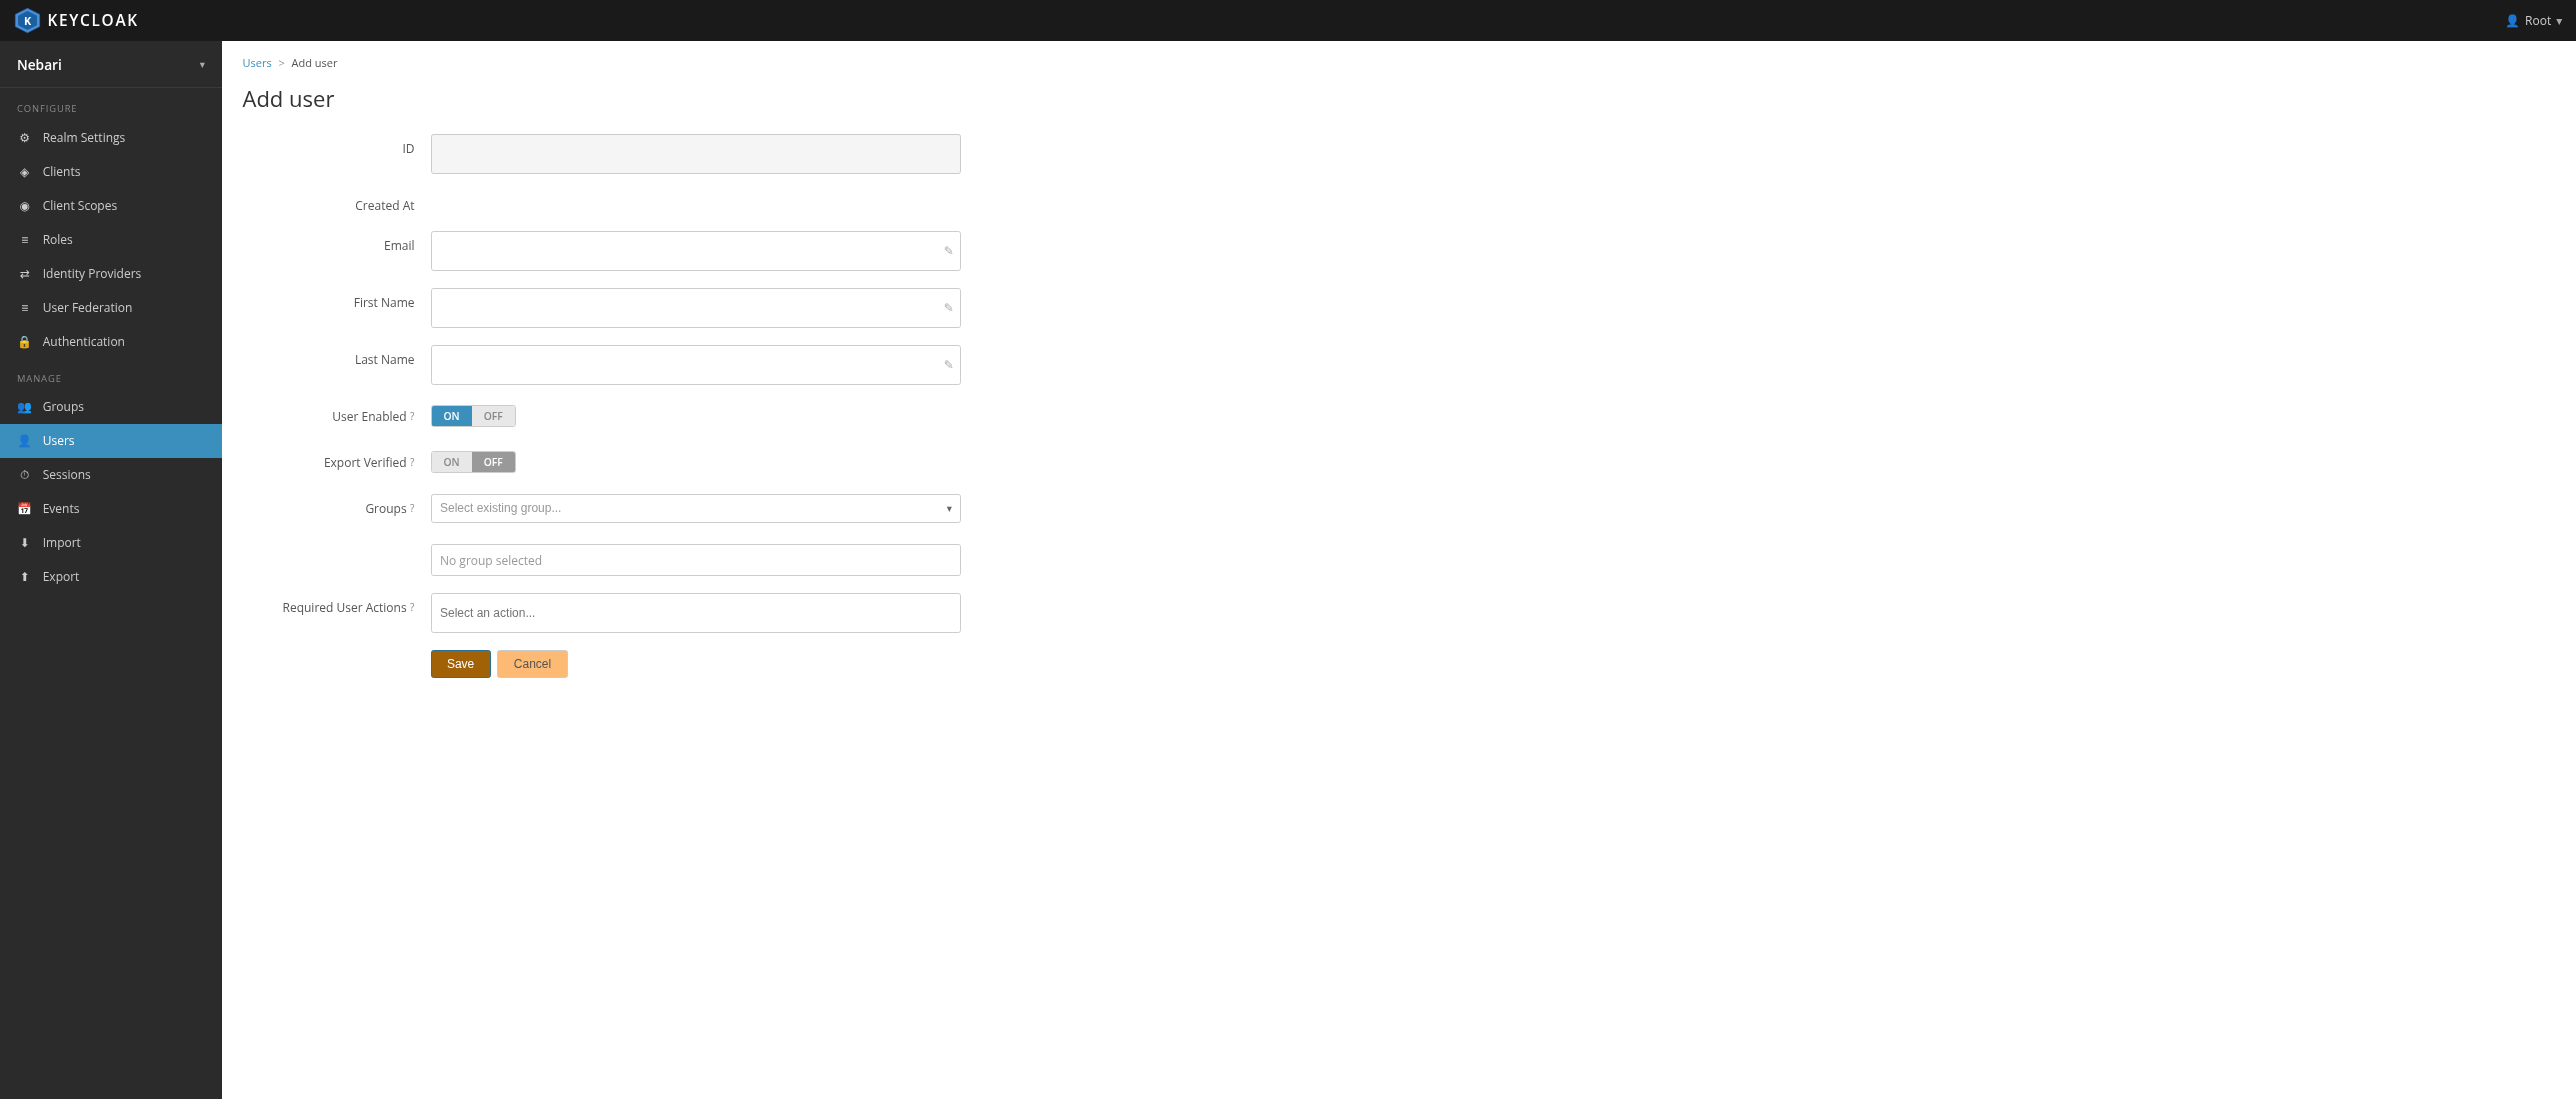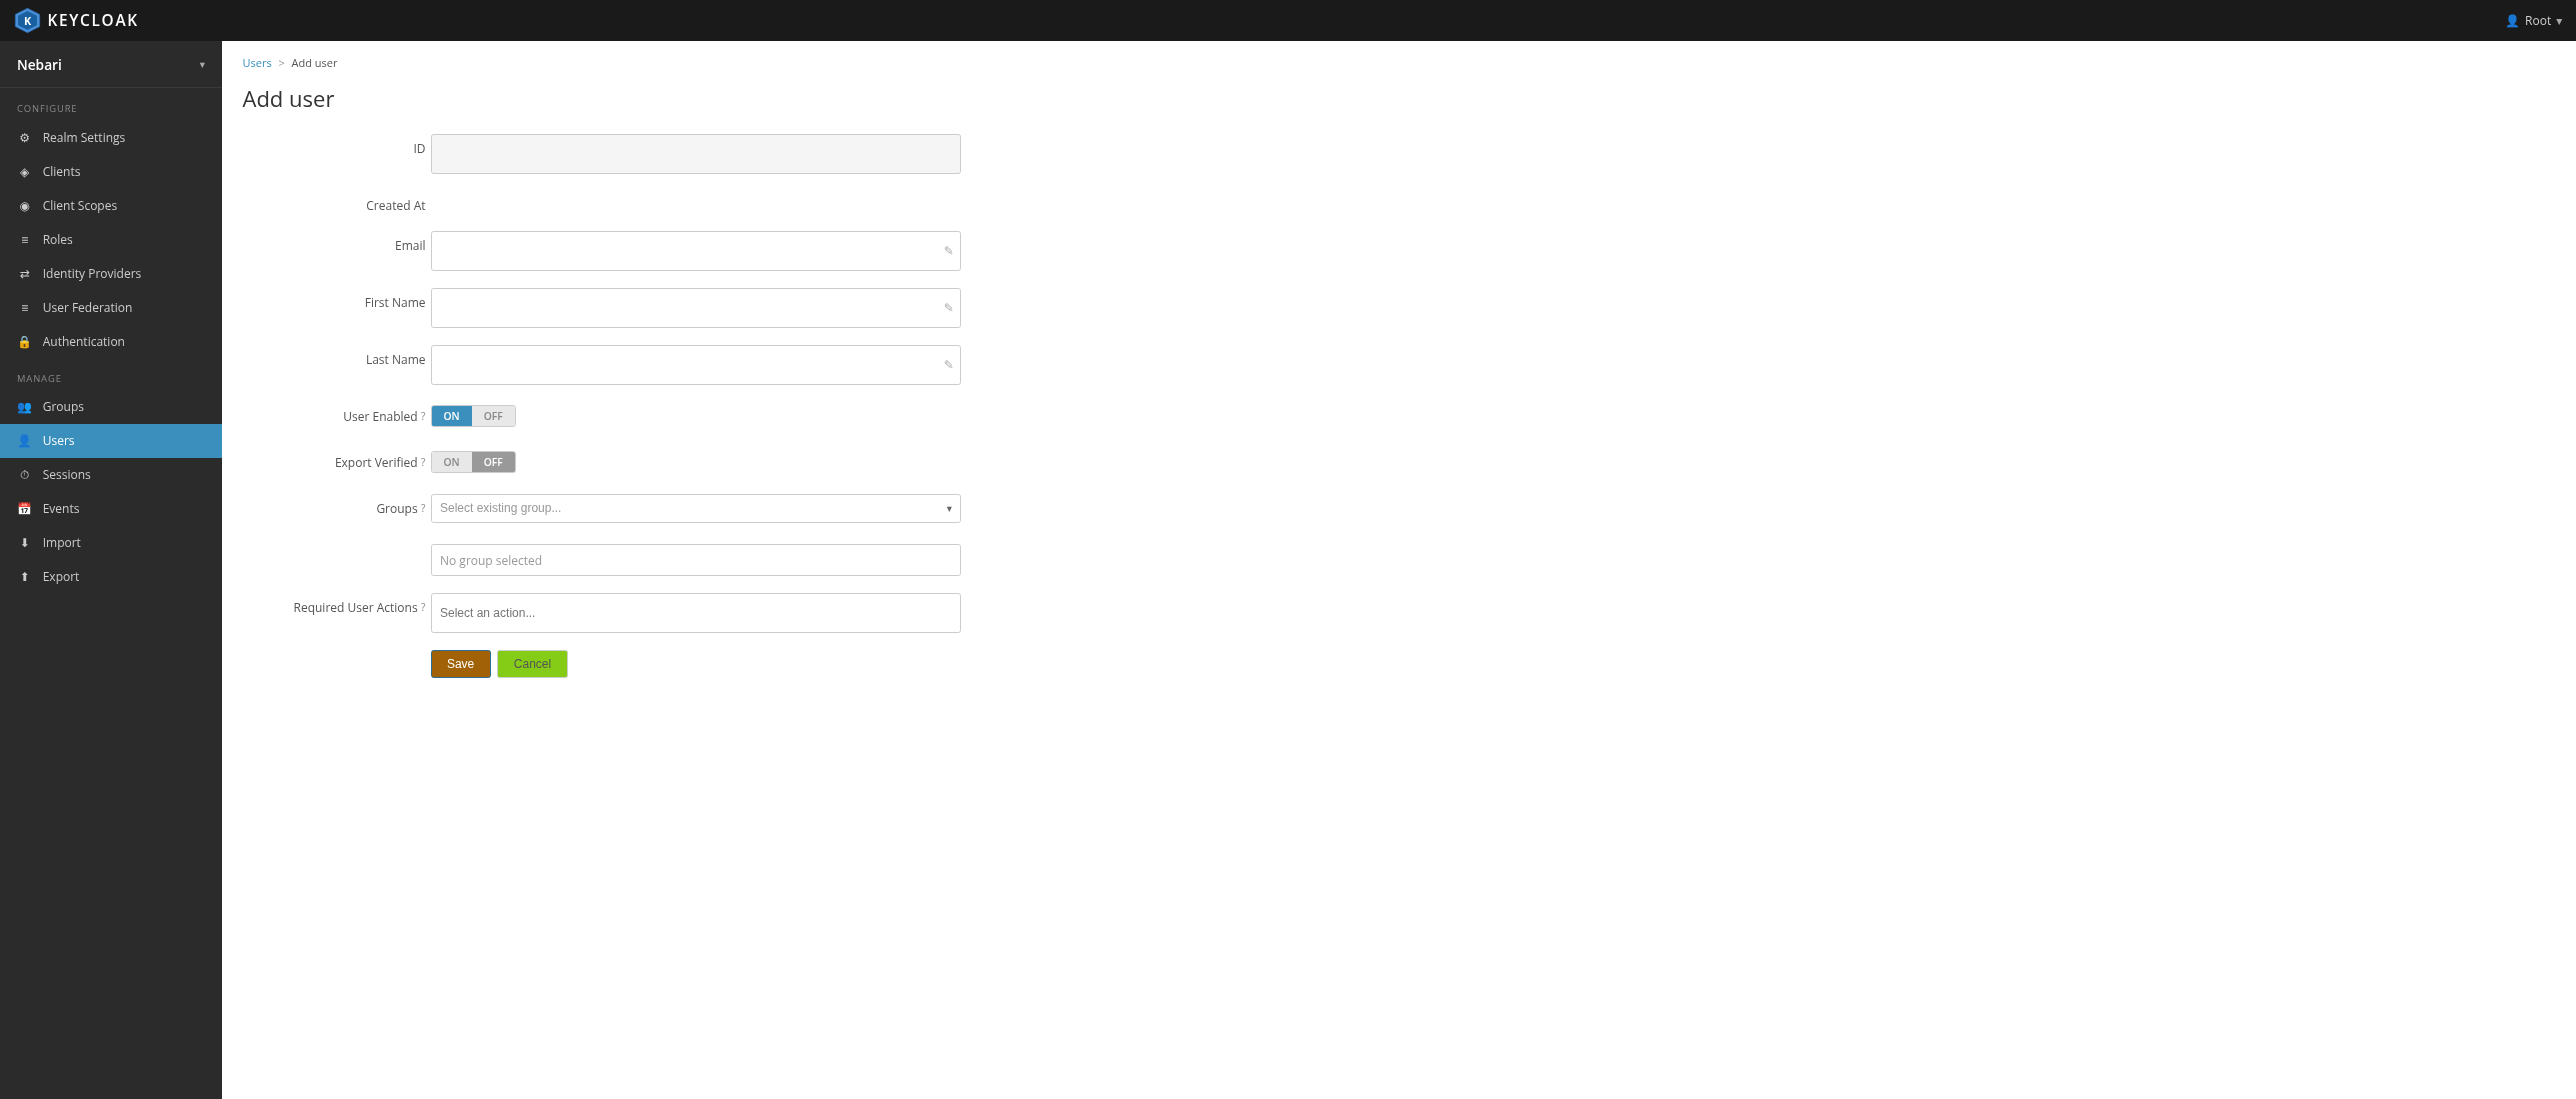--- a/index.html
+++ b/index.html
@@ -140,21 +140,21 @@
       display: flex;
       align-items: flex-start;
       margin-bottom: 17px;
     }
 
     .form-label {
       width: 188px;
       min-width: 188px;
       padding-top: 6px;
       text-align: center;
-      padding-right: 5px;
+      padding-right: 16px;
       color: #555;
       font-size: 12px;
       display: flex;
       align-items: flex-start;
       justify-content: flex-end;
       gap: 3.4px;
     }
 
     .form-label .help-icon {
       color: #888;
@@ -268,21 +268,21 @@
       padding: 6px 15.4px;
       background: #a16207;
       color: #fff;
       border: 0.9px solid #2a6f96;
       border-radius: 2.6px;
       font-size: 12px;
       cursor: pointer;
     }
     .btn-default {
       padding: 6px 15.4px;
-      background: #84cc16;
+      background: #fdba74;
       color: #555;
       border: 0.9px solid #ccc;
       border-radius: 2.6px;
       font-size: 12px;
       cursor: pointer;
     }
 
     
     .input-with-icon {
       position: relative;

